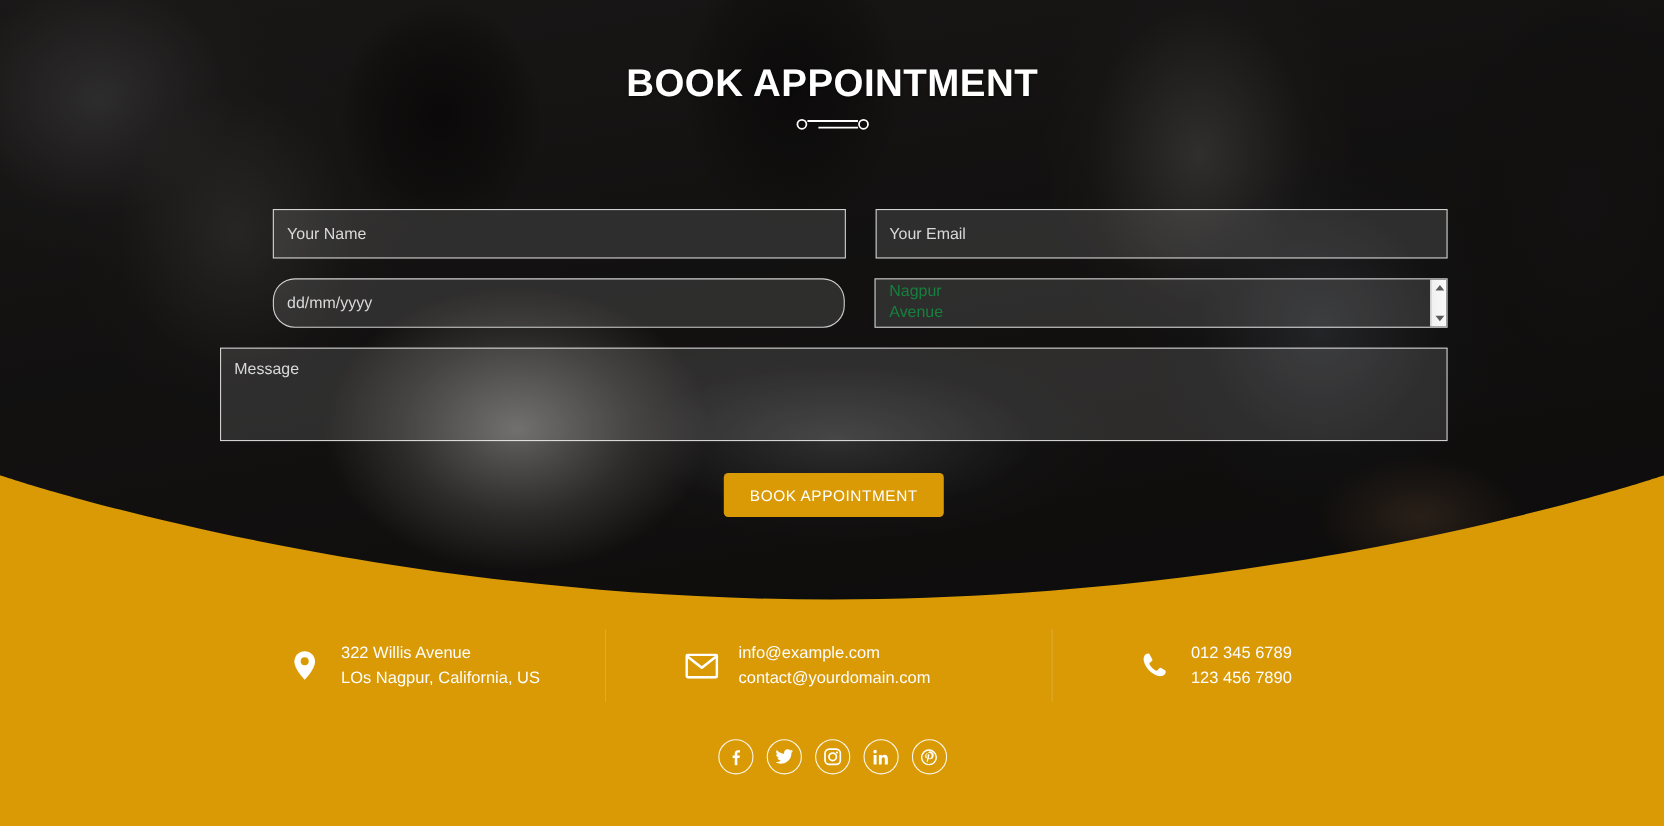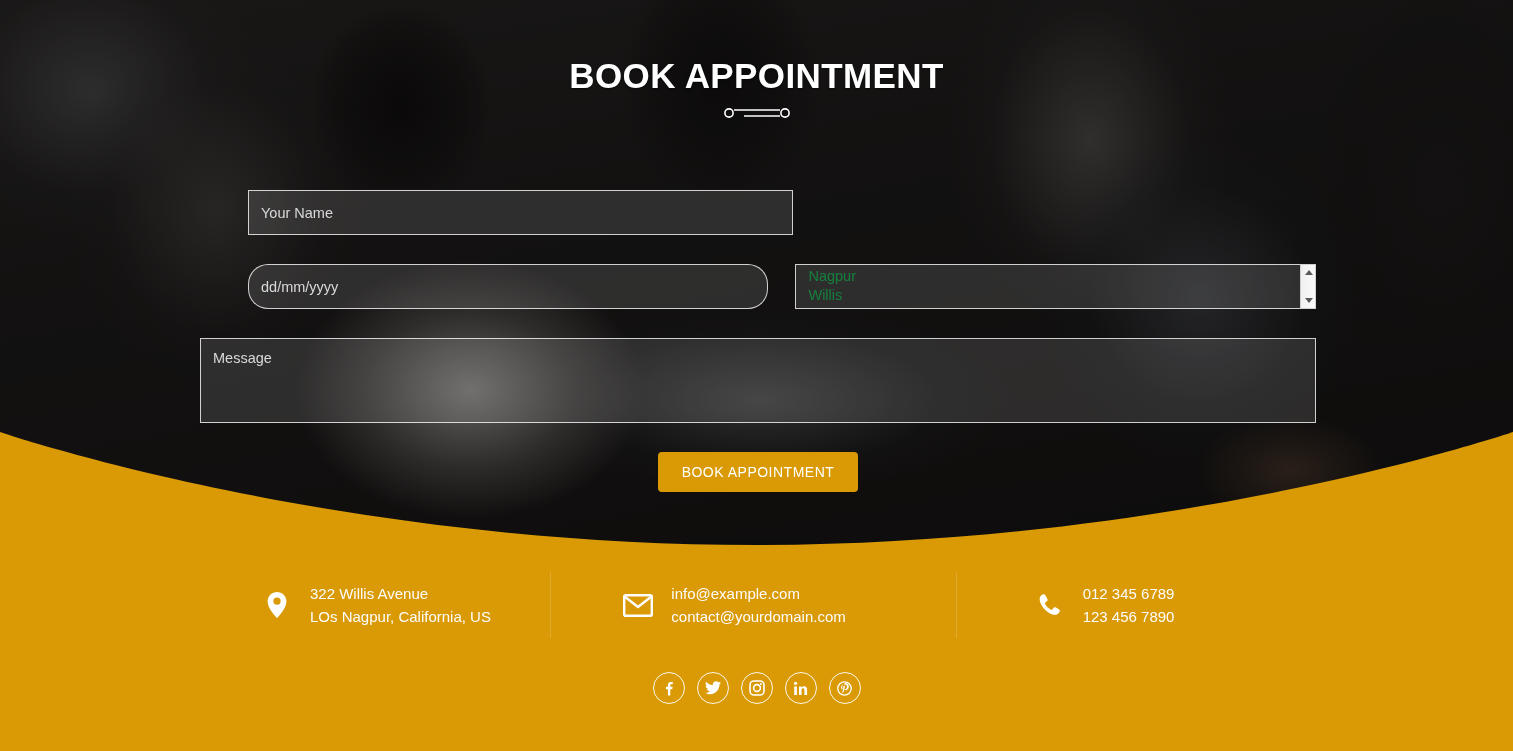--- a/index.html
+++ b/index.html
@@ -115,21 +115,21 @@
   
   .form-area {
     position: absolute;
     left: 200px; top: 190px;
     width: 1116px;
     z-index: 6;
   }
   .form-row {
     display: flex;
     gap: 27px;
-    margin-bottom: 29px;
+    margin-bottom: 18px;
     padding-left: 48px;
   }
   .field {
     width: 545px;
   }
 
   .inp {
     display: block;
     width: 100%;
     height: 45px;
@@ -330,31 +330,34 @@
         <circle cx="63" cy="9" r="4.1" fill="none" stroke="#ffffff" stroke-width="1.6"></circle>
       </svg>
     </div>
 
     <form class="form-area">
 
       <div class="form-row">
         <div class="field">
           <input class="inp" type="text" placeholder="Your Name" style="">
         </div>
+        <div class="field">
+          <input class="inp" type="text" placeholder="Your Email" style="">
+        </div>
       </div>
 
       <div class="form-row">
         <div class="field">
           <input class="inp date-inp" type="text" value="dd/mm/yyyy" style="">
         </div>
 
         <div class="city-select">
           <ul class="city-list">
             <li class="city-option">Nagpur</li>
-            <li class="city-option">Willis</li>
+            <li class="city-option">Avenue</li>
           </ul>
           <div class="sb">
             <div class="sb-arrow up">
                 <i></i>
               </div>
             <div class="sb-arrow down">
                 <i></i>
               </div>
           </div>
         </div>

